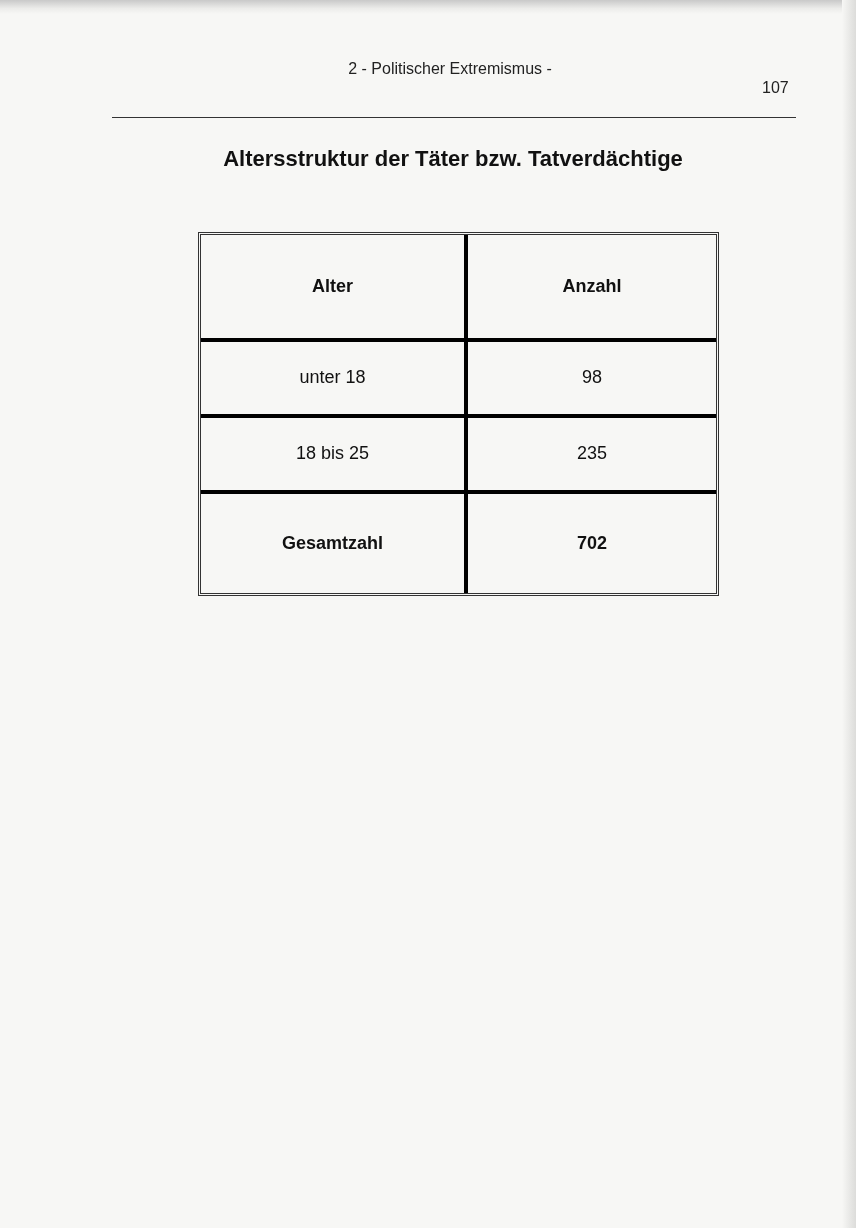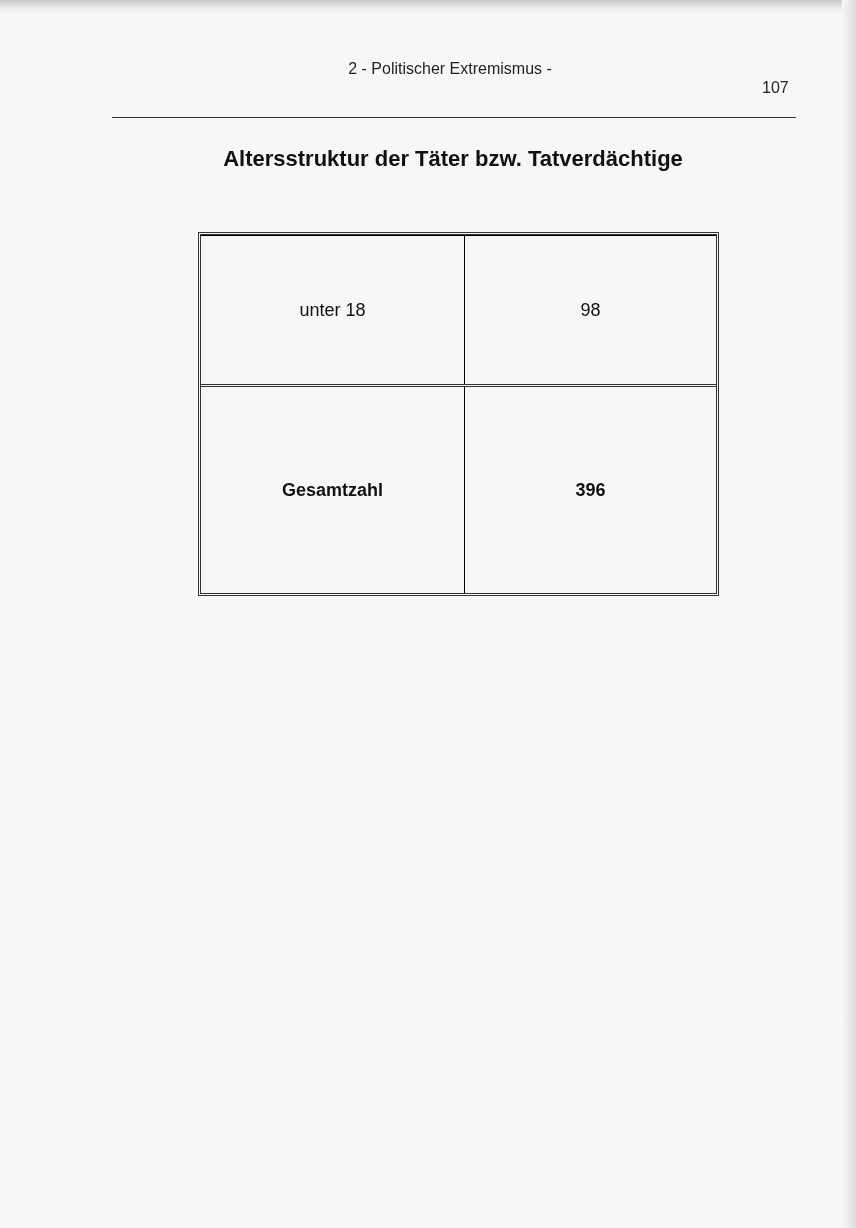--- a/index.html
+++ b/index.html
@@ -33,21 +33,21 @@
     }
     .table-wrap {
       position: absolute; left: 198px; top: 232px; width: 521px; height: 364px;
       border: 3px double #333; box-sizing: border-box;
     }
     table {
       border-collapse: collapse; width: 100%; height: 100%;
       font-size: 18px;
     }
     td, th {
-      border: 1px solid #000000; text-align: center; padding: 0;
+      border: 4px solid #000000; text-align: center; padding: 0;
     }
     th { font-weight: bold; height: 64px; border-bottom: 3px double #333; }
     tr.data td { height: 44px; }
     tr.total td { font-weight: bold; height: 62px; border-top: 3px double #333; }
     tr:first-child th { border-top: none; }
     tr td:first-child, tr th:first-child { border-left: none; width: 263px; }
     tr td:last-child, tr th:last-child { border-right: none; }
     tr.total td { border-bottom: none; }
   </style>
 </head>
@@ -58,23 +58,31 @@
 
 <div class="running-head">2  - Politischer Extremismus -</div>
 <div class="page-number">107</div>
 <div class="header-rule"></div>
 
 <div class="title">Altersstruktur der Täter bzw. Tatverdächtige</div>
 
 <div class="table-wrap">
   <table>
     <tbody>
+        <tr>
+      <th>Alter</th>
+      <th>Anzahl</th>
+    </tr>
     <tr class="data">
       <td>unter 18</td>
       <td>98</td>
     </tr>
+    <tr class="data">
+      <td>18 bis 25</td>
+      <td>235</td>
+    </tr>
     <tr class="total">
       <td>Gesamtzahl</td>
-      <td>396</td>
+      <td>702</td>
     </tr>
   </tbody>
     </table>
 </div>
 
 </body></html>

